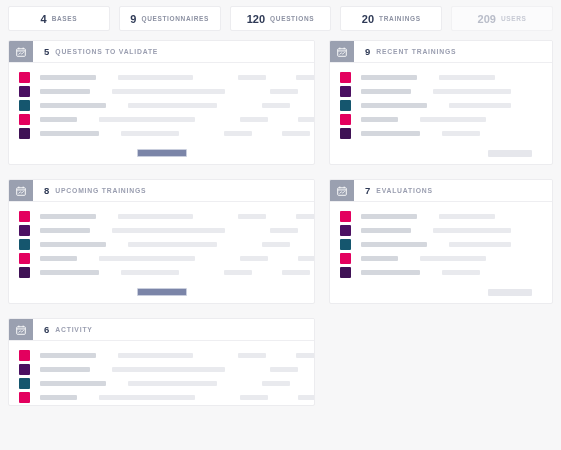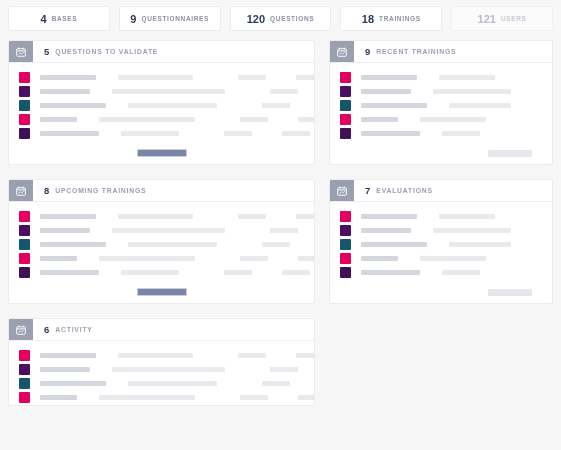--- a/index.html
+++ b/index.html
@@ -177,26 +177,26 @@
     <span class="stat-num">9</span>
     <span class="stat-lbl">Questionnaires</span>
   </div>
 
   <div class="stat-card">
     <span class="stat-num">120</span>
     <span class="stat-lbl">Questions</span>
   </div>
 
   <div class="stat-card">
-    <span class="stat-num">18</span>
+    <span class="stat-num">20</span>
     <span class="stat-lbl">Trainings</span>
   </div>
 
   <div class="stat-card disabled">
-    <span class="stat-num">121</span>
+    <span class="stat-num">209</span>
     <span class="stat-lbl">Users</span>
   </div>
 
 </div>
 
 <div class="grid">
 
   <div class="row">
 
     <div class="col-left">

